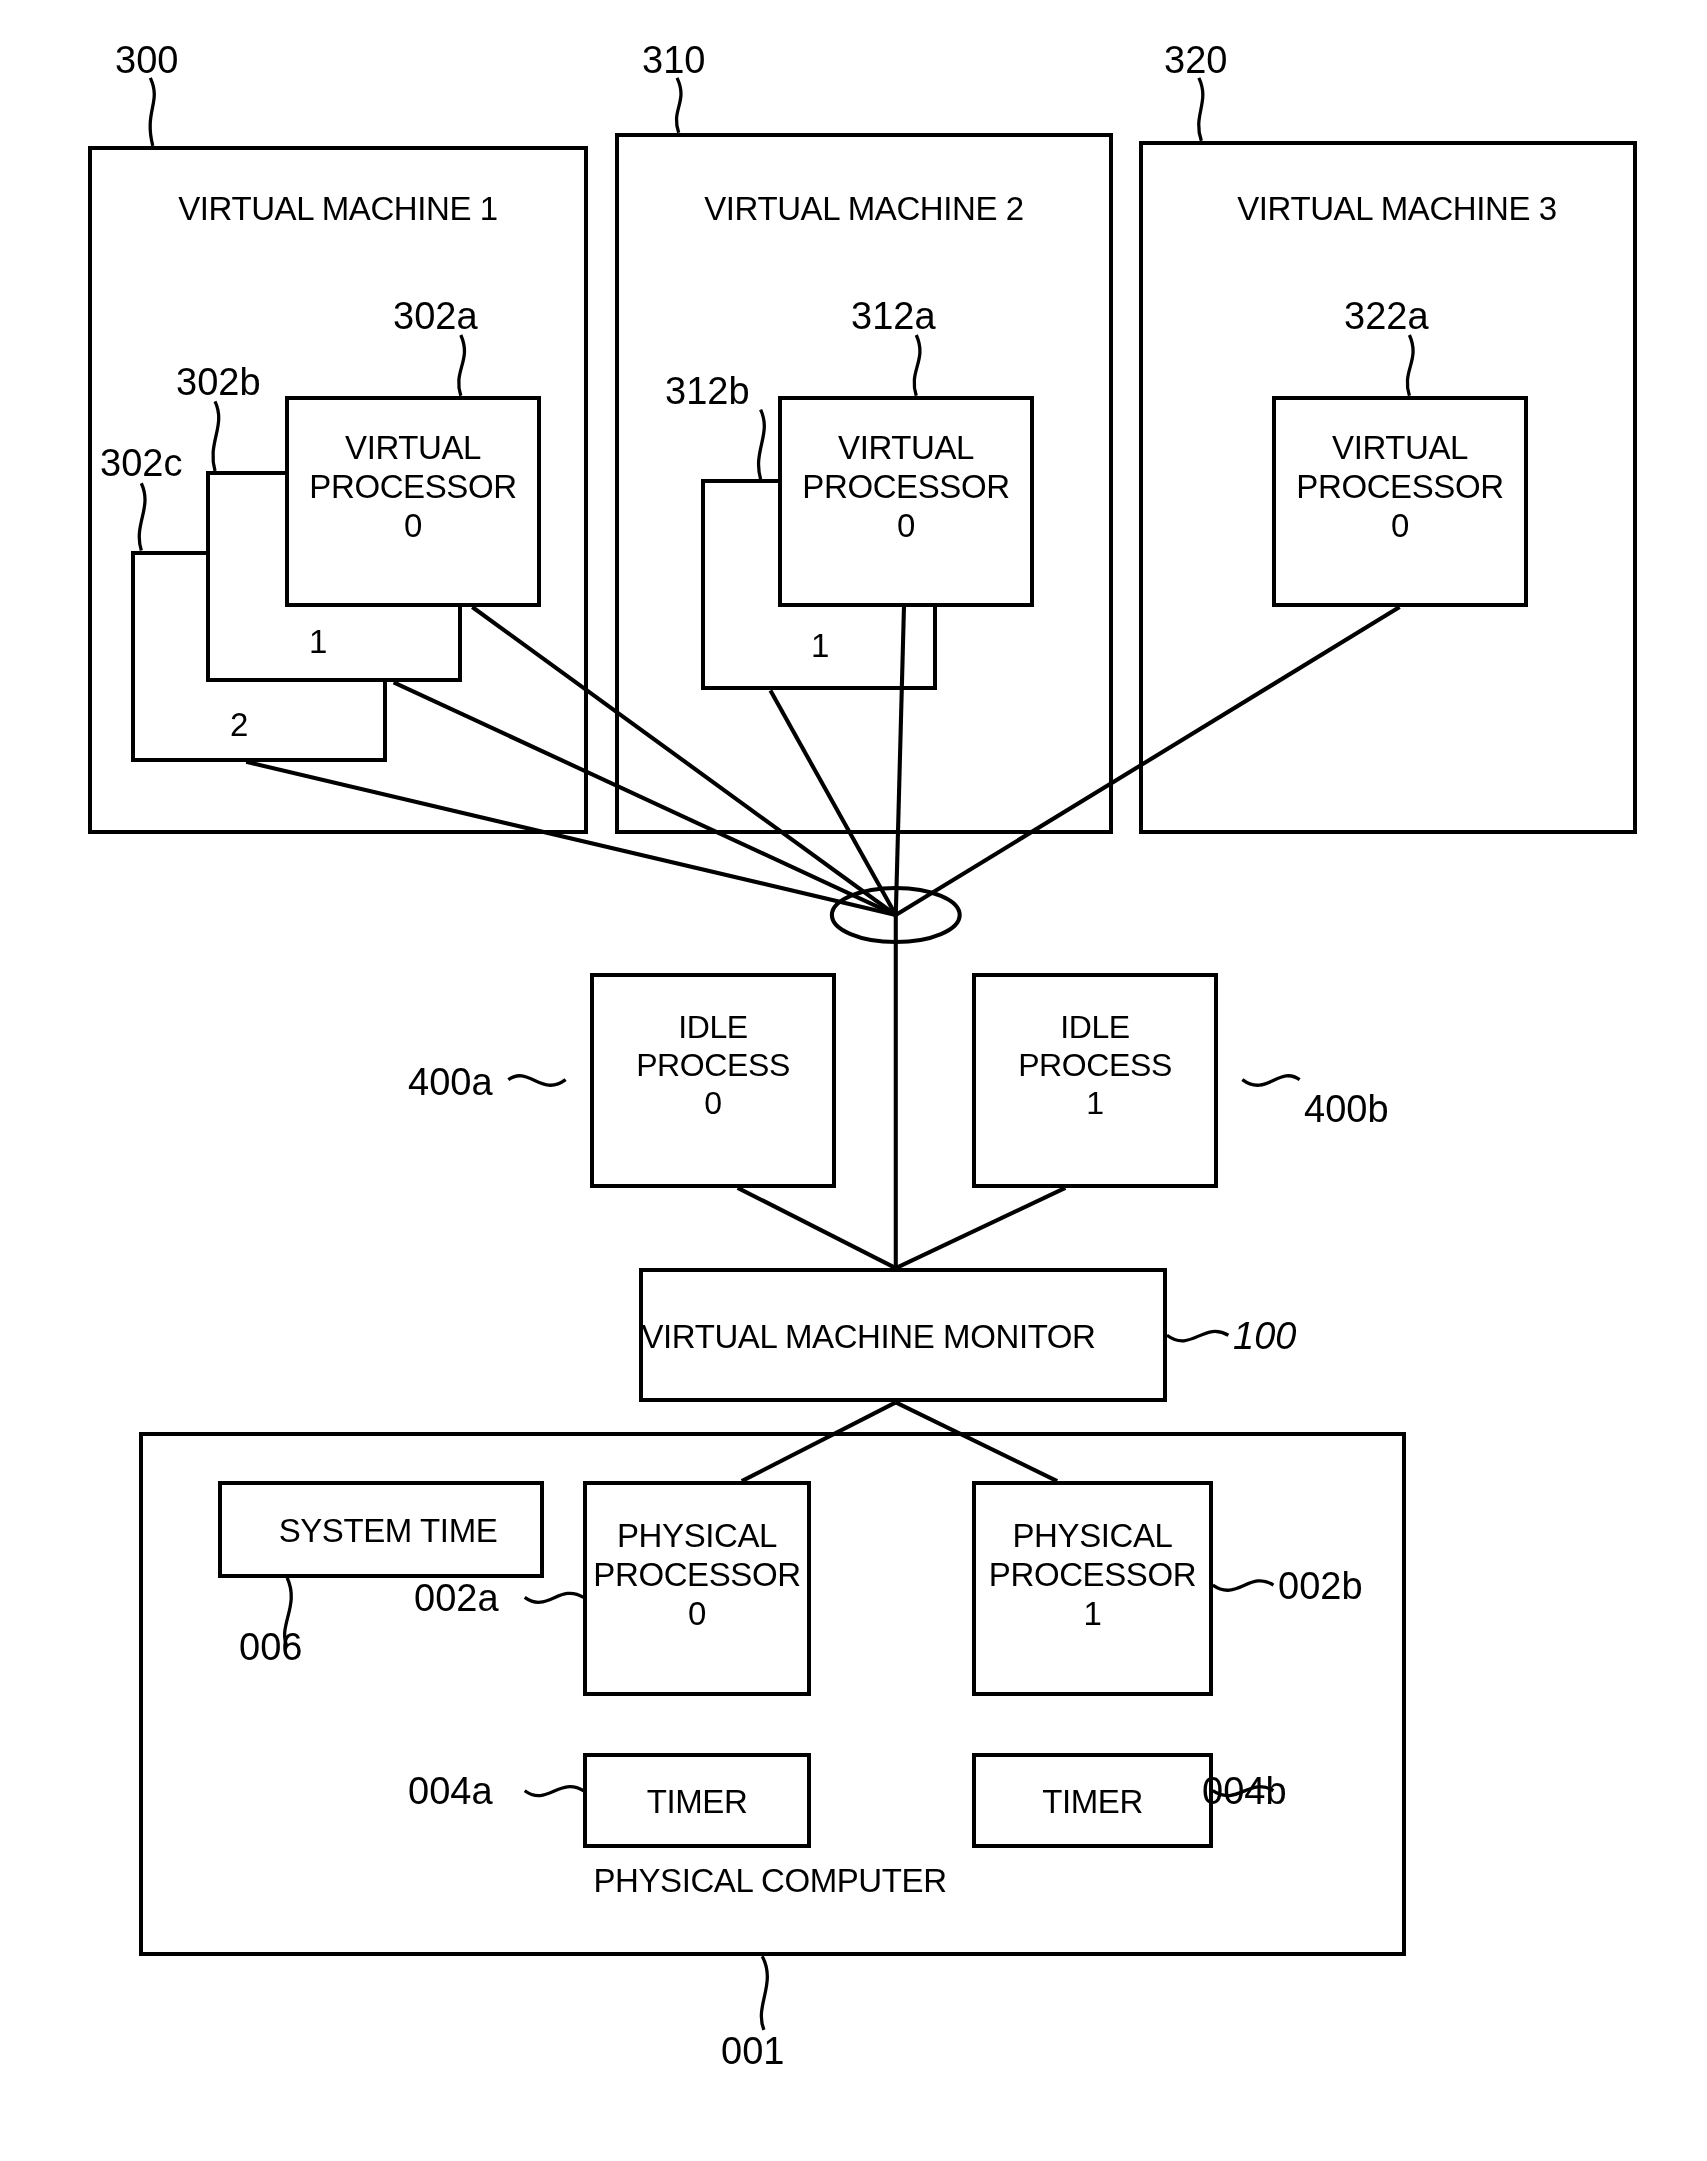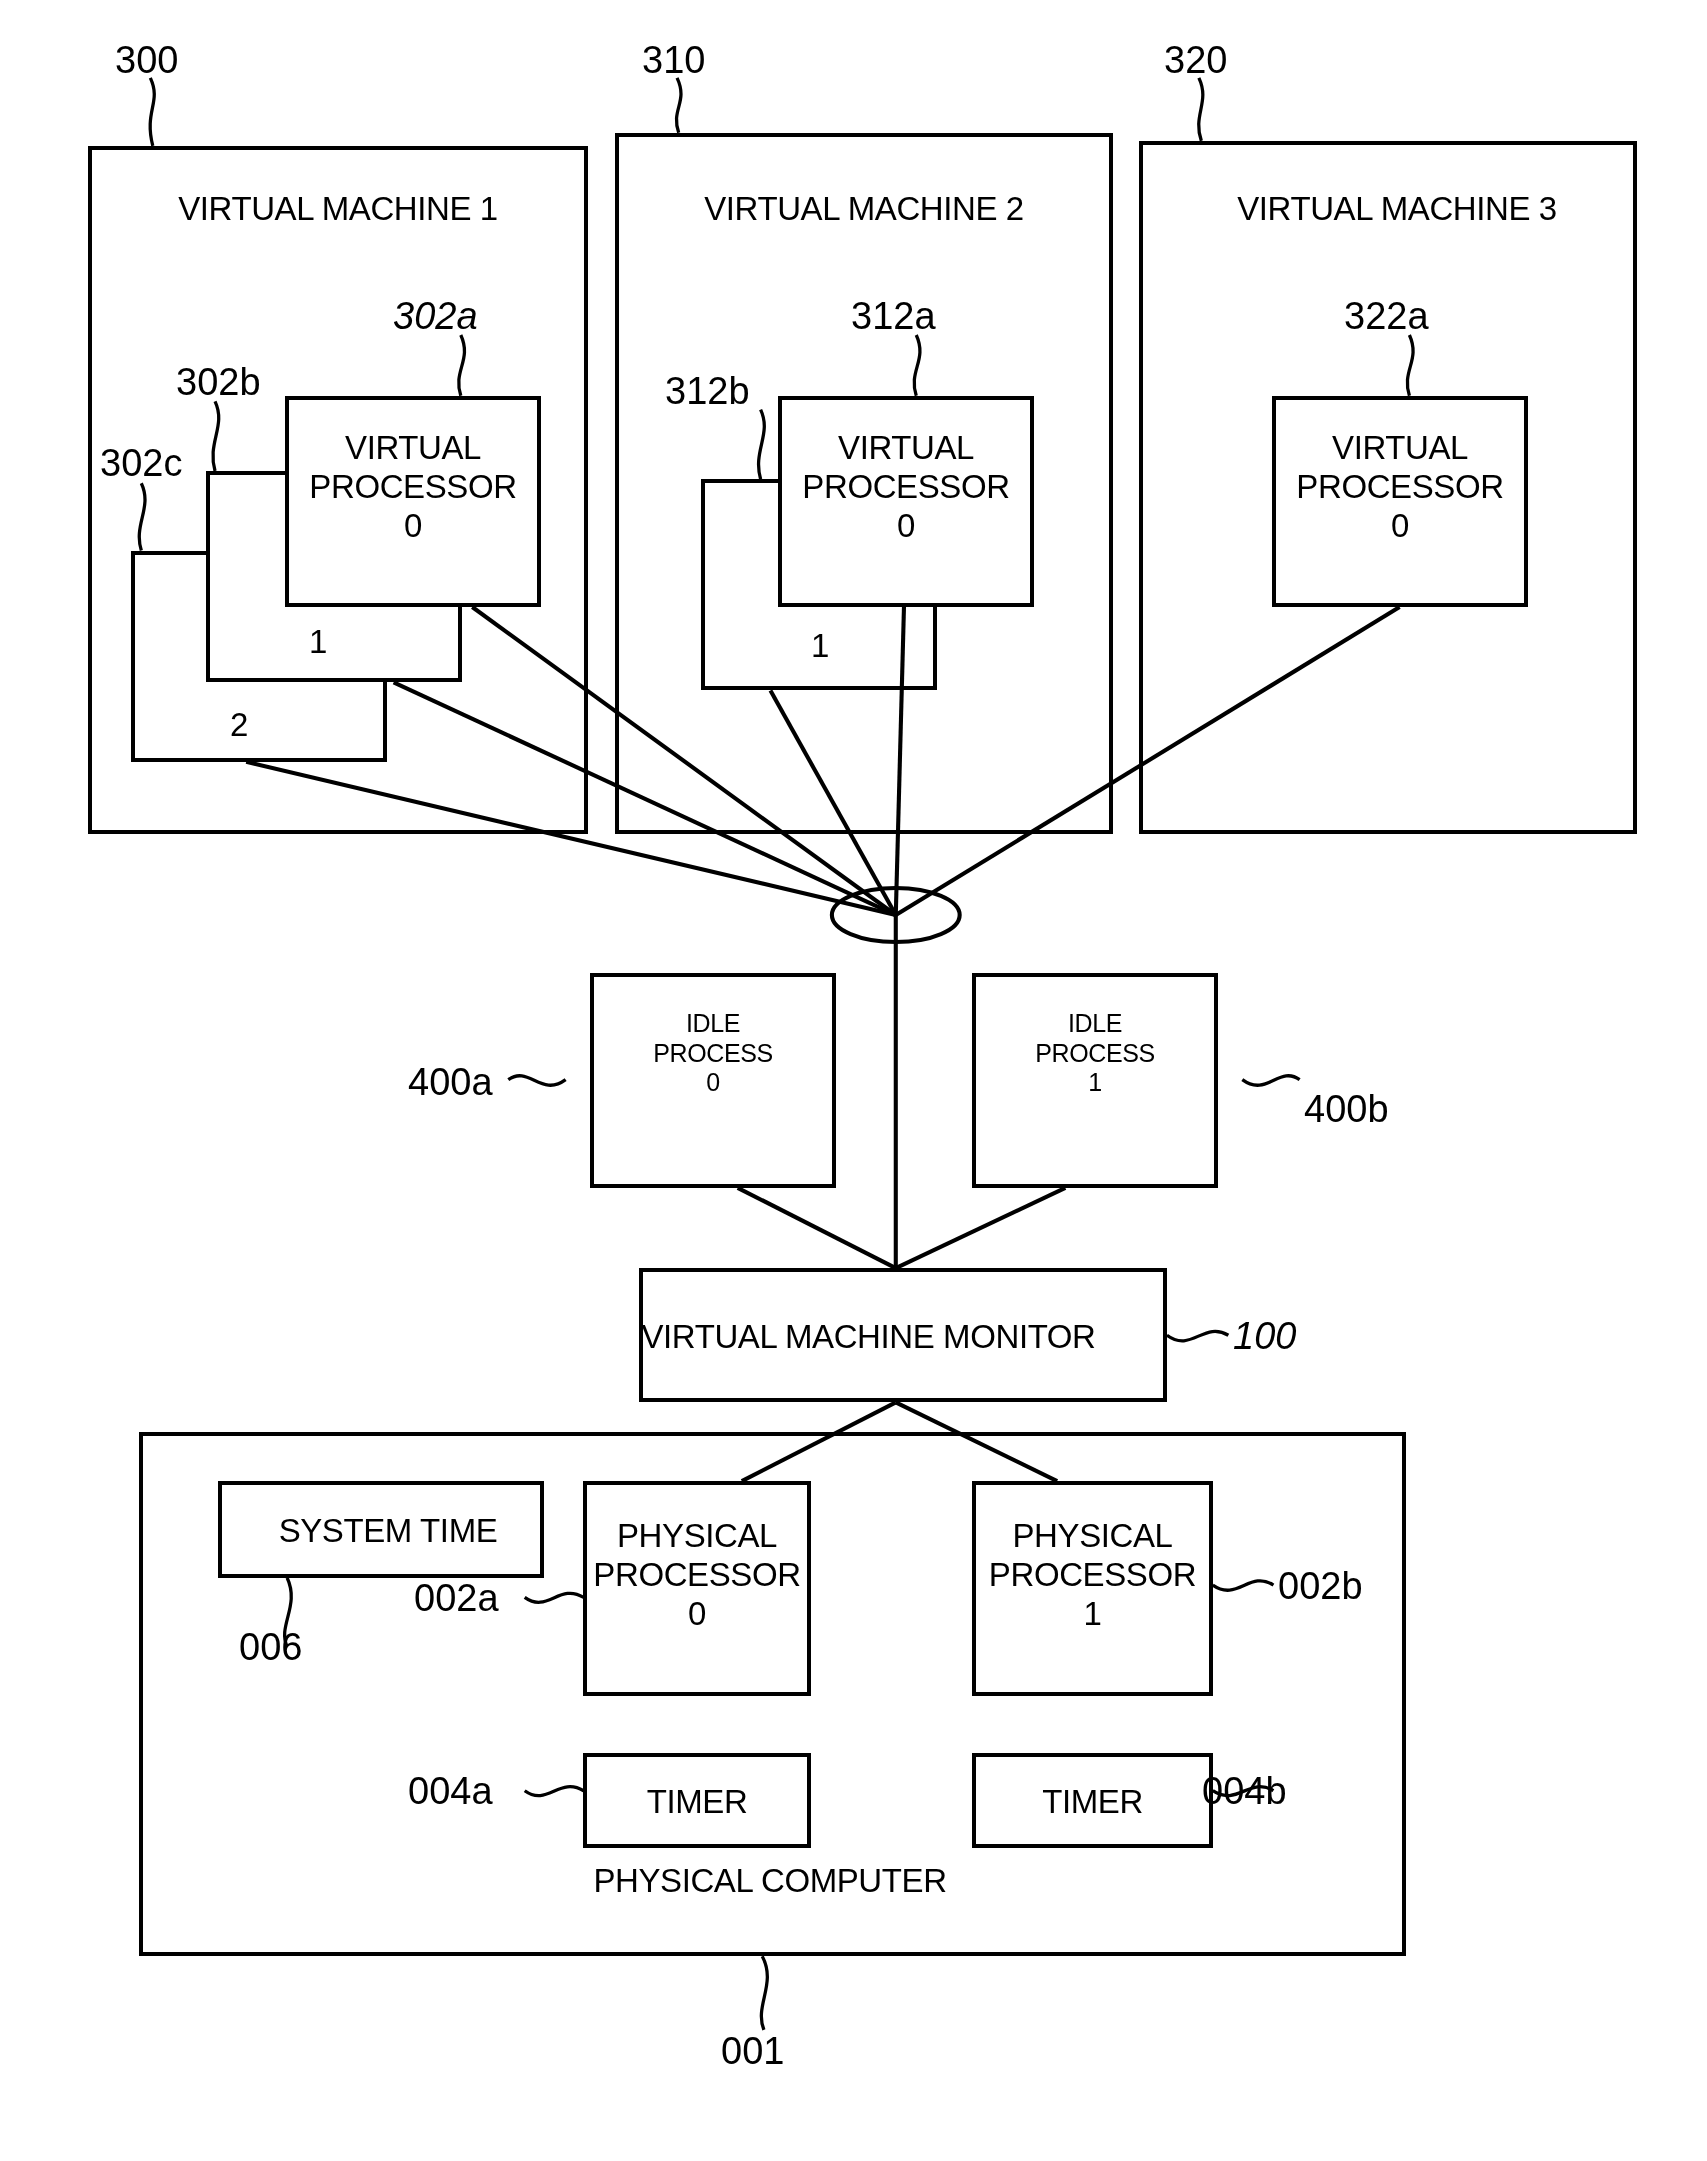--- a/index.html
+++ b/index.html
@@ -40,21 +40,21 @@
     white-space: pre-line;
   }
   .refnum {
     position: absolute;
     font-size: 38px;
     letter-spacing: 0px;
     white-space: nowrap;
   }
   .t-vm-title { font-size: 33px; }
   .t-vproc   { font-size: 33px; }
-  .t-idle    { font-size: 25px; }
+  .t-idle    { font-size: 32px; }
   .t-vmm     { font-size: 33px; }
   .t-phys    { font-size: 33px; }
   .t-systime { font-size: 33px; }
   .t-timer   { font-size: 33px; }
   .t-pc      { font-size: 33px; }
   .t-num     { font-size: 33px; }
 </style>
 </head>
 <body>
 
@@ -173,21 +173,21 @@
       <line x1="1093" y1="1712" x2="905" y2="1808"></line>
       <line x1="1093" y1="1712" x2="1290" y2="1808"></line>
 
     </g>
   </svg>
 
   <div class="refnum" style="left:115px; top:39px;">300</div>
   <div class="refnum" style="left:642px; top:39px;">310</div>
   <div class="refnum" style="left:1164px; top:39px;">320</div>
 
-  <div class="refnum" style="left:393px; top:295px;font-style:italic;">302a</div>
+  <div class="refnum" style="left:393px; top:295px;">302a</div>
   <div class="refnum" style="left:176px; top:361px;">302b</div>
   <div class="refnum" style="left:100px; top:442px;">302c</div>
 
   <div class="refnum" style="left:851px; top:295px;">312a</div>
   <div class="refnum" style="left:665px; top:370px;">312b</div>
 
   <div class="refnum" style="left:1344px; top:295px;">322a</div>
 
   <div class="refnum" style="left:408px; top:1061px;">400a</div>
   <div class="refnum" style="left:1304px; top:1061px;margin-top:27px;">400b</div>

